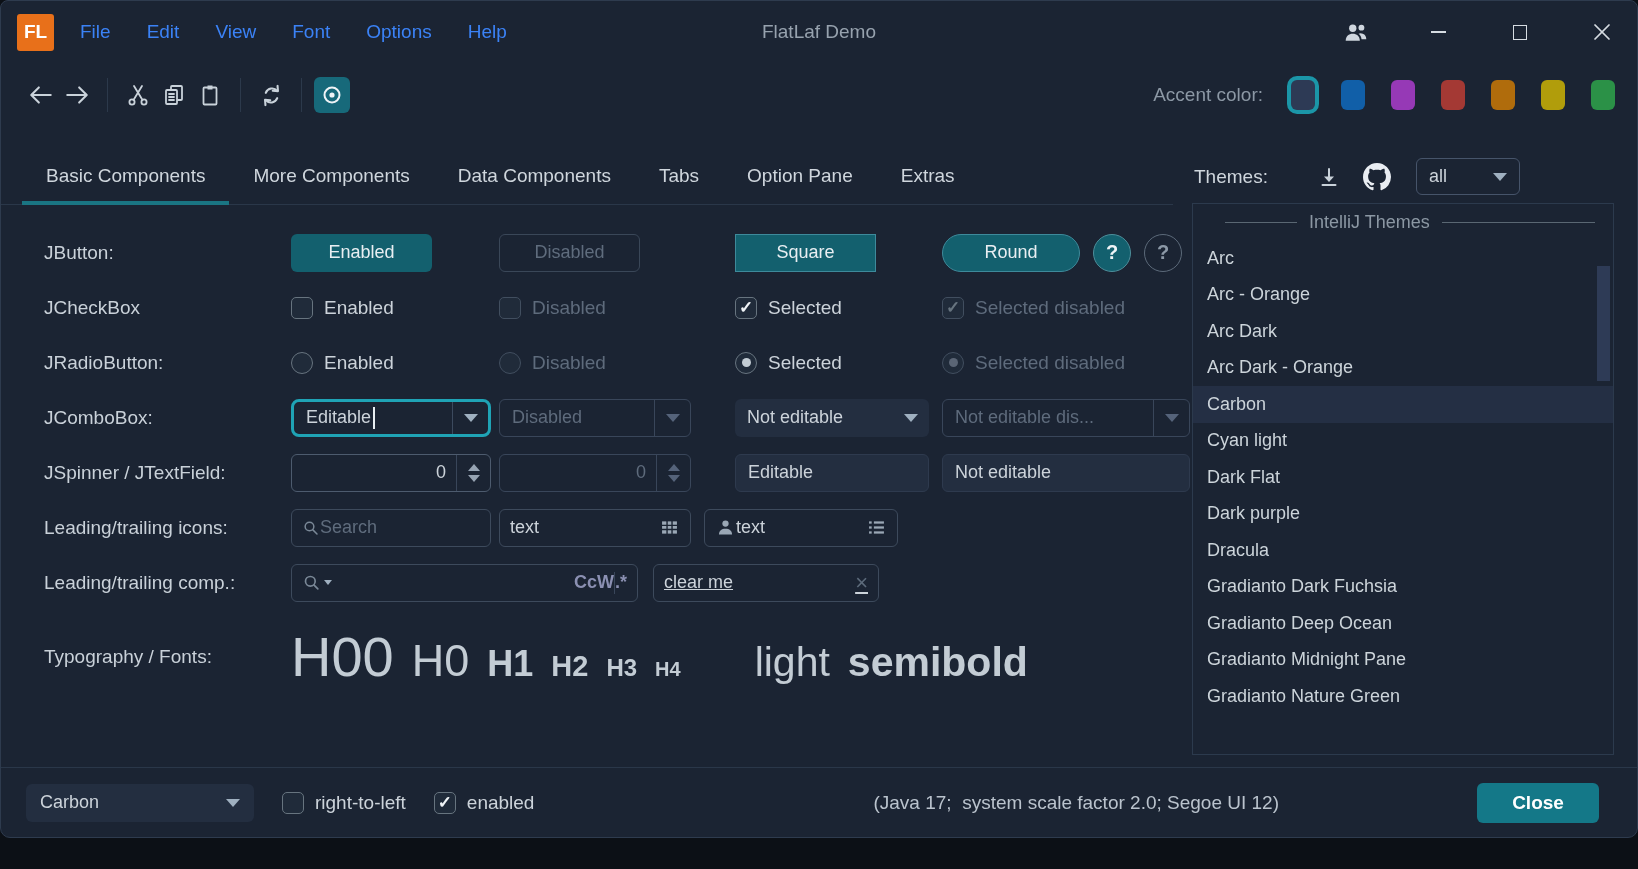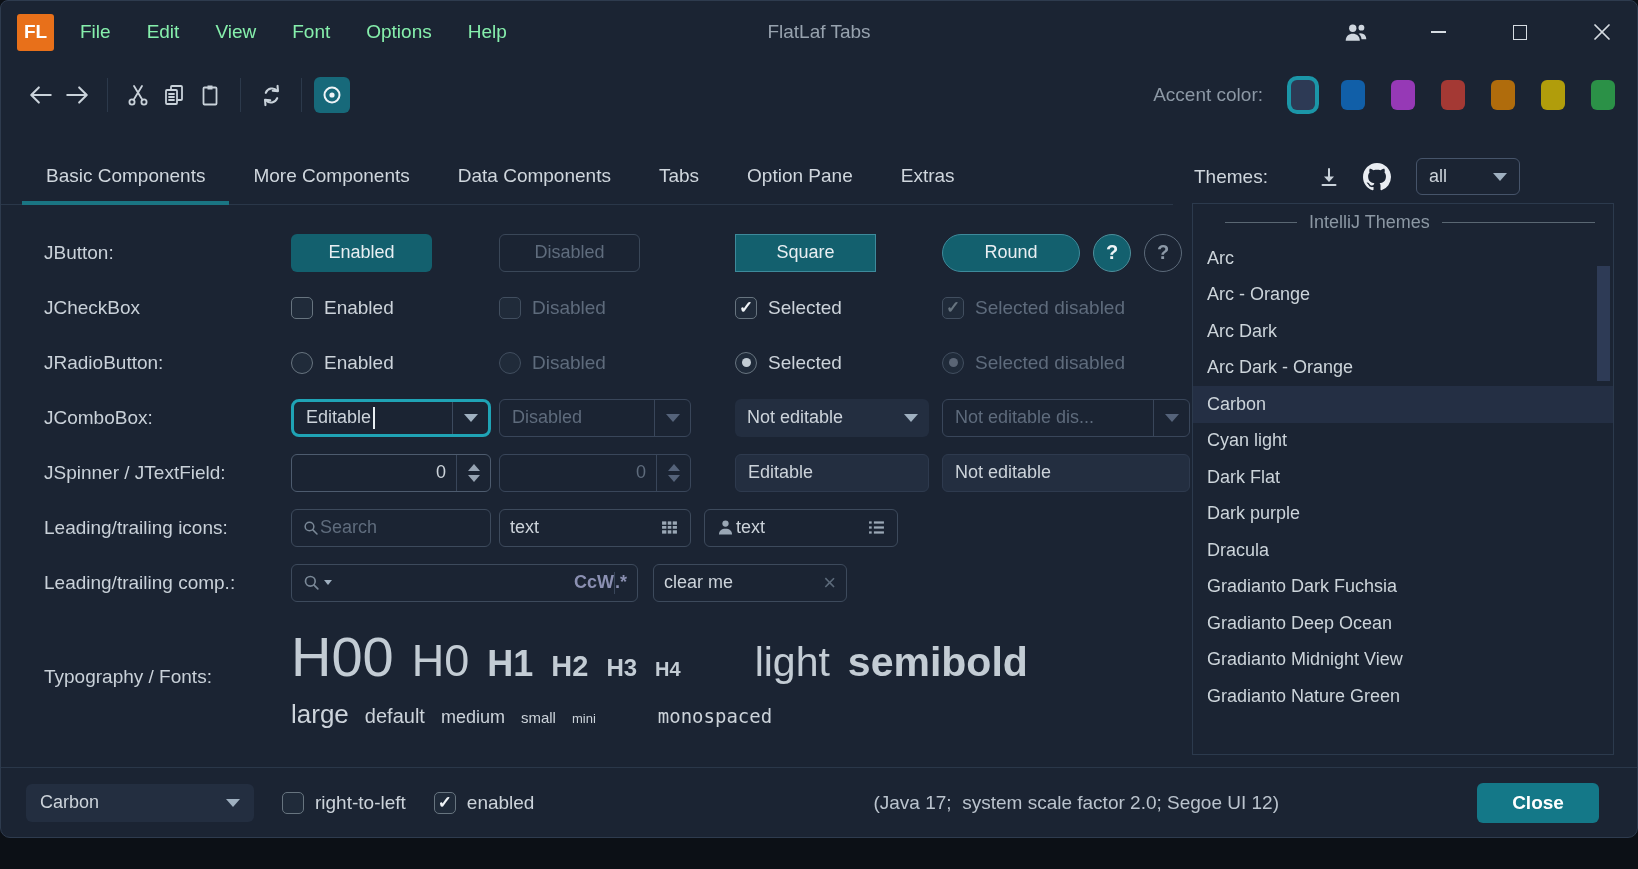--- a/index.html
+++ b/index.html
@@ -5,21 +5,21 @@
   * { margin:0; padding:0; box-sizing:border-box; }
   html,body { width:1638px; height:869px; background:#0c1016; overflow:hidden;
               font-family:"Liberation Sans", sans-serif; }
   .window { width:1638px; height:838px; background:#1b2433; border:1px solid #2e3b4e;
             border-radius:8px 8px 10px 10px; position:relative; overflow:hidden; color:#ccd3da; }
 
   
   .titlebar { height:62px; display:flex; align-items:center; padding:0 22px 0 16px; position:relative; }
   .logo { width:37px; height:37px; background:#e8701a; border-radius:3px; color:#fff;
           font-weight:bold; font-size:19px; display:flex; align-items:center; justify-content:center; }
-  .menubar { display:flex; gap:36px; margin-left:26px; font-size:19px; color:#86efac; }
+  .menubar { display:flex; gap:36px; margin-left:26px; font-size:19px; color:#3b82f6; }
   .menu-item { cursor:default; }
   .win-title { position:absolute; left:0; right:0; text-align:center; font-size:19px; color:#97a2ae; pointer-events:none; }
   .win-controls { margin-left:auto; display:flex; align-items:center; gap:56px; z-index:2; }
   .wc { width:26px; height:26px; display:flex; align-items:center; justify-content:center; color:#d6dce2; }
   .min-bar { width:15px; height:2px; background:#d6dce2; }
   .max-box { width:14px; height:15px; border:1.6px solid #d6dce2; }
 
   
   .toolbar { height:64px; display:flex; align-items:center; padding:0 10px 0 22px; }
   .tbtn { width:36px; height:36px; display:flex; align-items:center; justify-content:center;
@@ -105,21 +105,21 @@
   .ifield { border:1px solid #3d4a5c; padding:0 10px; }
   .ifield input { background:transparent; border:none; outline:none; color:#ccd3da; font-size:18px;
                   font-family:inherit; width:100%; }
   .ifield input::placeholder { color:#5f6c7d; }
   .iw1{width:200px} .iw2{width:192px; margin-left:8px;} .iw3{width:194px; margin-left:13px;}
   .flex1 { flex:1; }
   .mini-txt { font-size:18px; color:#ccd3da; }
   .purple { color:#8b90b2; font-weight:bold; font-size:18px; }
   .vsep { width:1px; height:22px; background:#39465a; }
   .compf1 { width:347px; }
-  .compf2 { width:194px; margin-left:15px; }
+  .compf2 { width:226px; margin-left:15px;text-decoration:underline; }
   .clear-x { color:#5c6a7a; font-size:22px; line-height:1; }
 
   
   .typo-row { display:flex; padding-left:43px; margin-top:14px; }
   .typo-body { display:flex; flex-direction:column; }
   .typo-line1 { display:flex; align-items:baseline; color:#c3ccd4; }
   .typo-line1 > * + * { margin-left:18px; }
   .h00{font-size:56px;font-weight:300;} .h0{font-size:45px;font-weight:300;}
   .h1{font-size:36px;font-weight:bold;} .h2{font-size:29px;font-weight:bold;}
   .h3{font-size:24px;font-weight:bold;} .h4{font-size:20px;font-weight:bold;}
@@ -164,21 +164,21 @@
   <header class="titlebar">
     <div class="logo">FL</div>
     <nav class="menubar">
       <span class="menu-item">File</span>
       <span class="menu-item">Edit</span>
       <span class="menu-item">View</span>
       <span class="menu-item">Font</span>
       <span class="menu-item">Options</span>
       <span class="menu-item">Help</span>
     </nav>
-    <div class="win-title">FlatLaf Tabs</div>
+    <div class="win-title">FlatLaf Demo</div>
     <div class="win-controls">
       <span class="wc">
         <svg width="26" height="26" viewBox="0 0 24 24" fill="#cfd6de">
           <circle cx="9" cy="8.5" r="3.4"></circle>
           <path d="M2.5 20c0-4.2 2.9-6.4 6.5-6.4s6.5 2.2 6.5 6.4z"></path>
           <circle cx="17" cy="8" r="2.7"></circle>
           <path d="M16.2 13.2c3 .1 5.3 2 5.3 5.6h-4.4c-.2-2.4-1.2-4.3-2.7-5.2z"></path>
         </svg>
       </span>
       <span class="wc">
@@ -502,47 +502,39 @@
         <div class="typo-line1">
           <span class="h00">H00</span>
           <span class="h0">H0</span>
           <span class="h1">H1</span>
           <span class="h2">H2</span>
           <span class="h3">H3</span>
           <span class="h4">H4</span>
           <span class="t-light">light</span>
           <span class="t-semi">semibold</span>
         </div>
-        <div class="typo-line2">
-          <span class="t-large">large</span>
-          <span class="t-def">default</span>
-          <span class="t-med">medium</span>
-          <span class="t-small">small</span>
-          <span class="t-mini">mini</span>
-          <span class="t-mono">monospaced</span>
-        </div>
       </div>
     </div>
 
     <div class="listbox">
       <div class="lgroup">
           <span>IntelliJ Themes</span>
         </div>
       <div class="litem">Arc</div>
       <div class="litem">Arc - Orange</div>
       <div class="litem">Arc Dark</div>
       <div class="litem">Arc Dark - Orange</div>
       <div class="litem sel">Carbon</div>
       <div class="litem">Cyan light</div>
       <div class="litem">Dark Flat</div>
       <div class="litem">Dark purple</div>
       <div class="litem">Dracula</div>
       <div class="litem">Gradianto Dark Fuchsia</div>
       <div class="litem">Gradianto Deep Ocean</div>
-      <div class="litem">Gradianto Midnight View</div>
+      <div class="litem">Gradianto Midnight Pane</div>
       <div class="litem">Gradianto Nature Green</div>
       <div class="lb-scroll"></div>
     </div>
   </div>
 
   <footer class="bottombar">
     <div class="theme-combo">
       <span>Carbon</span>
       <span class="tri-dn"></span>
     </div>

